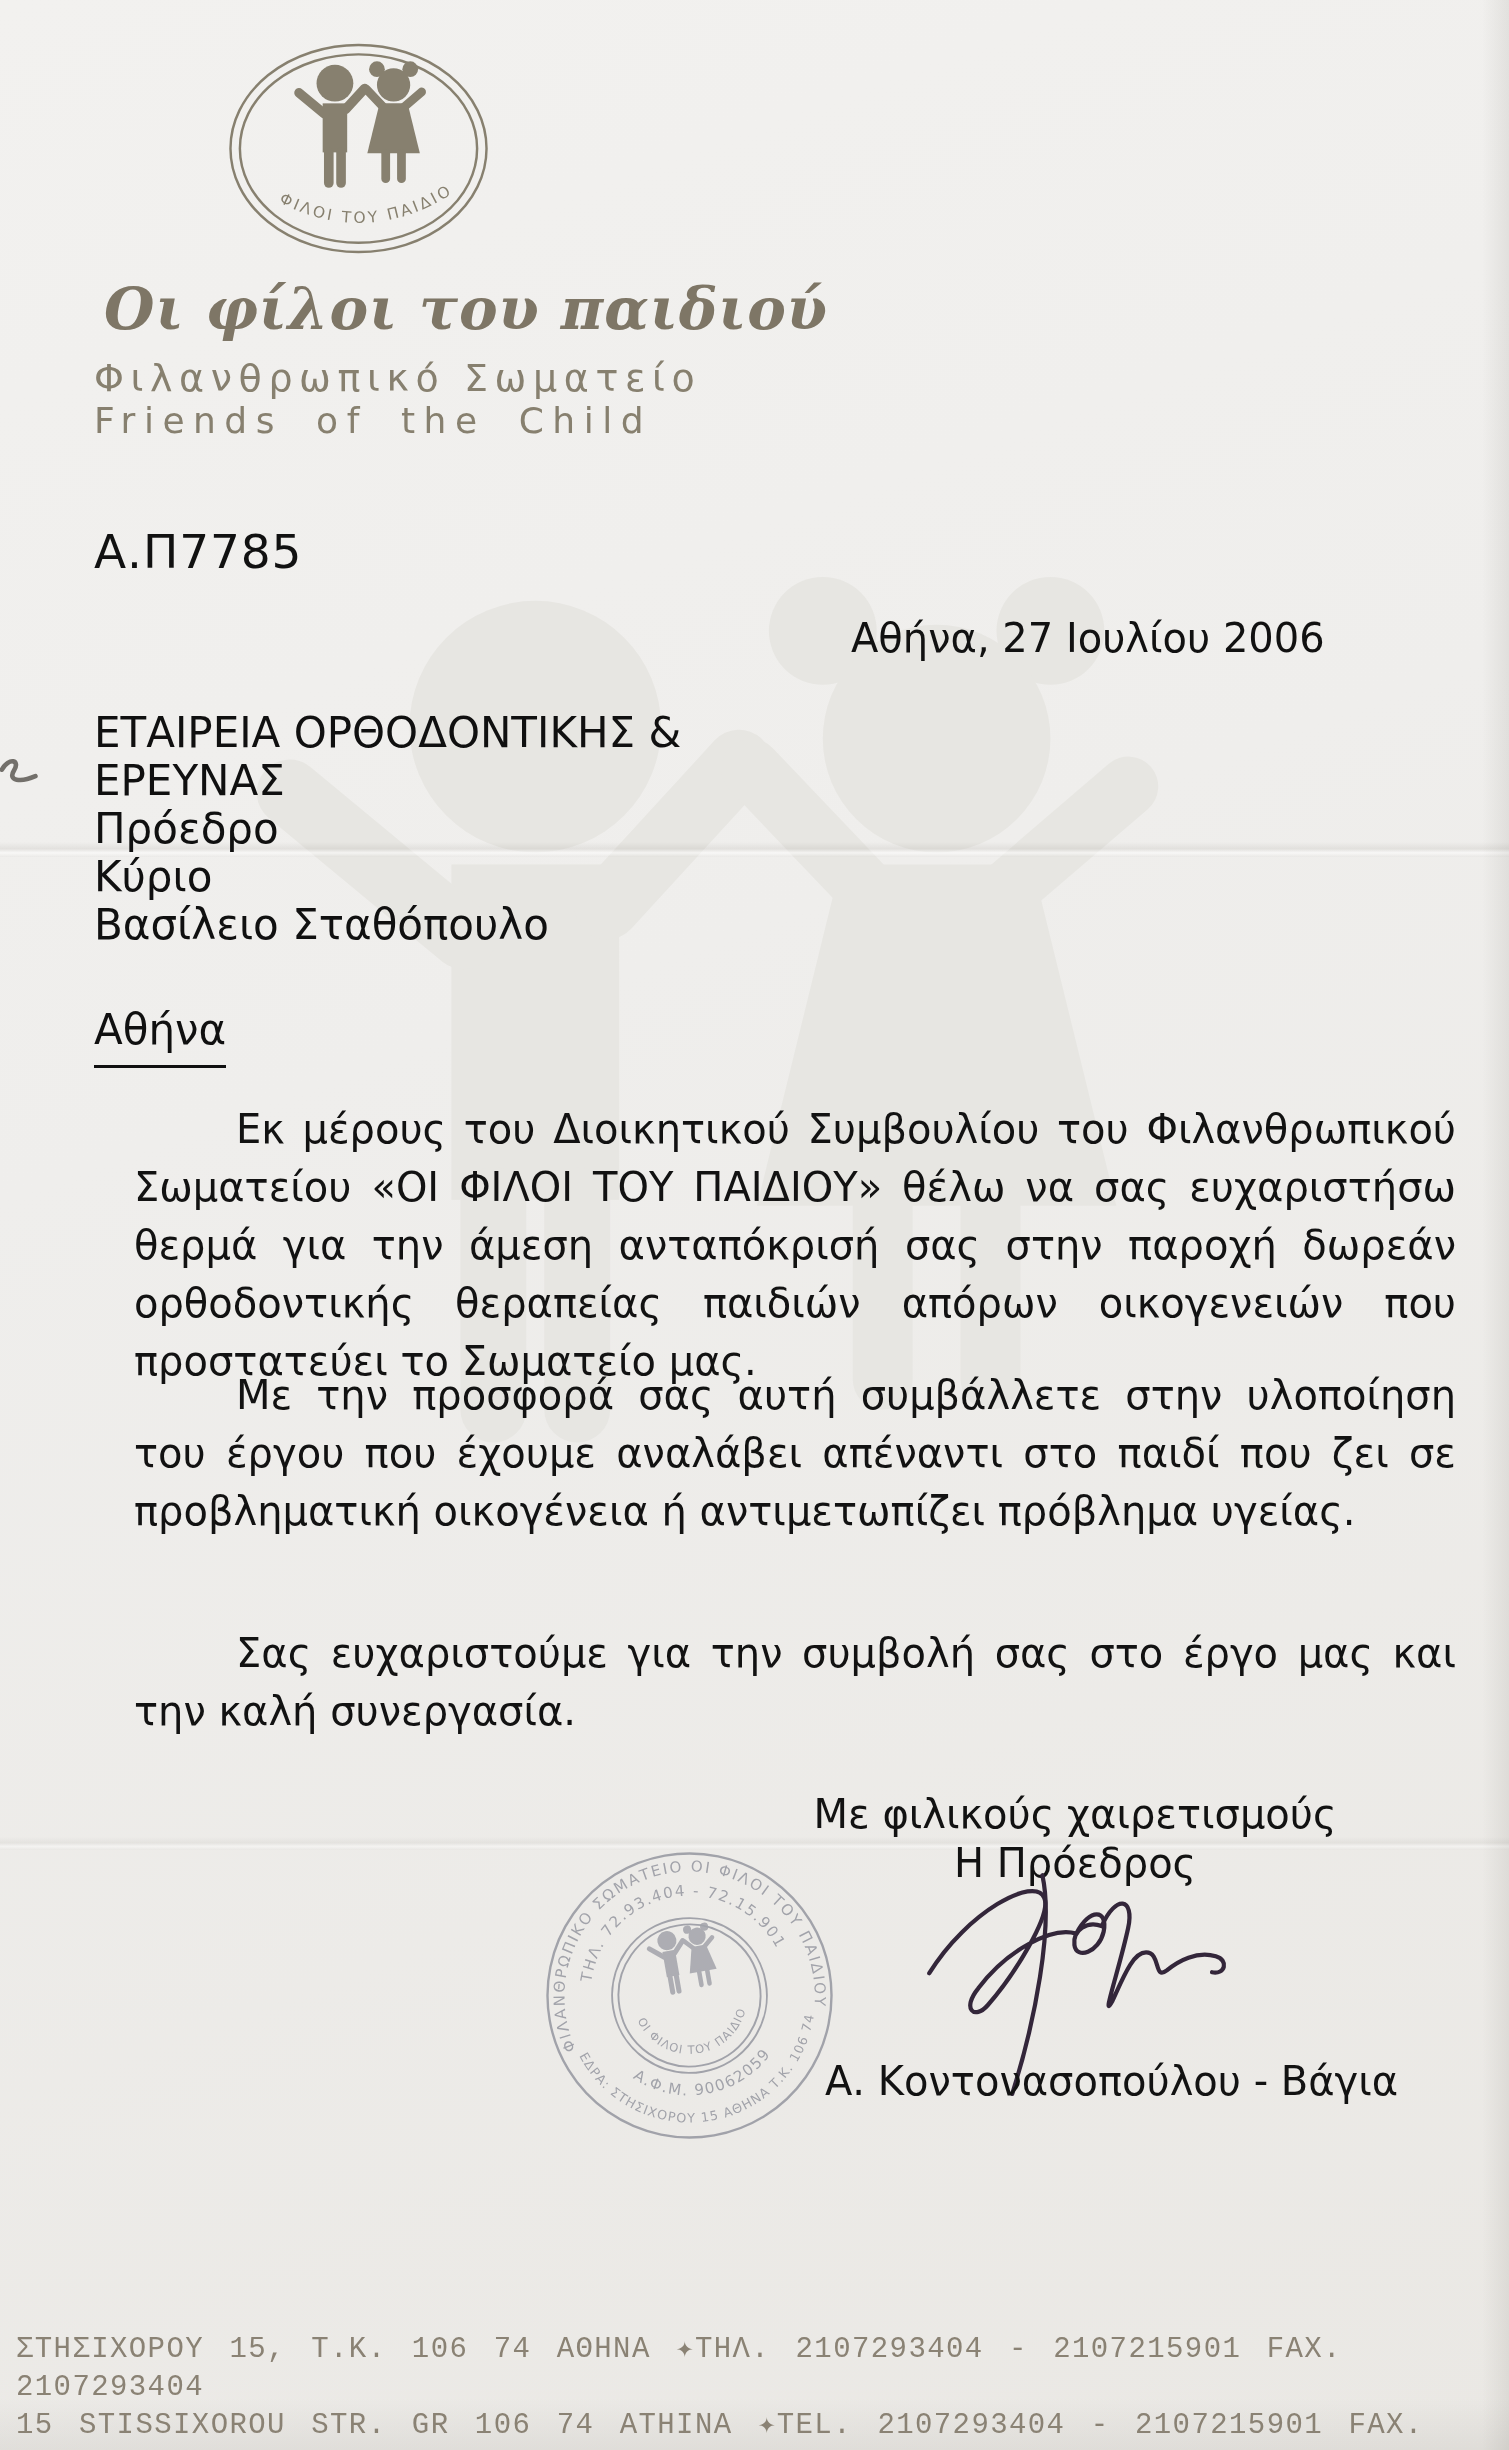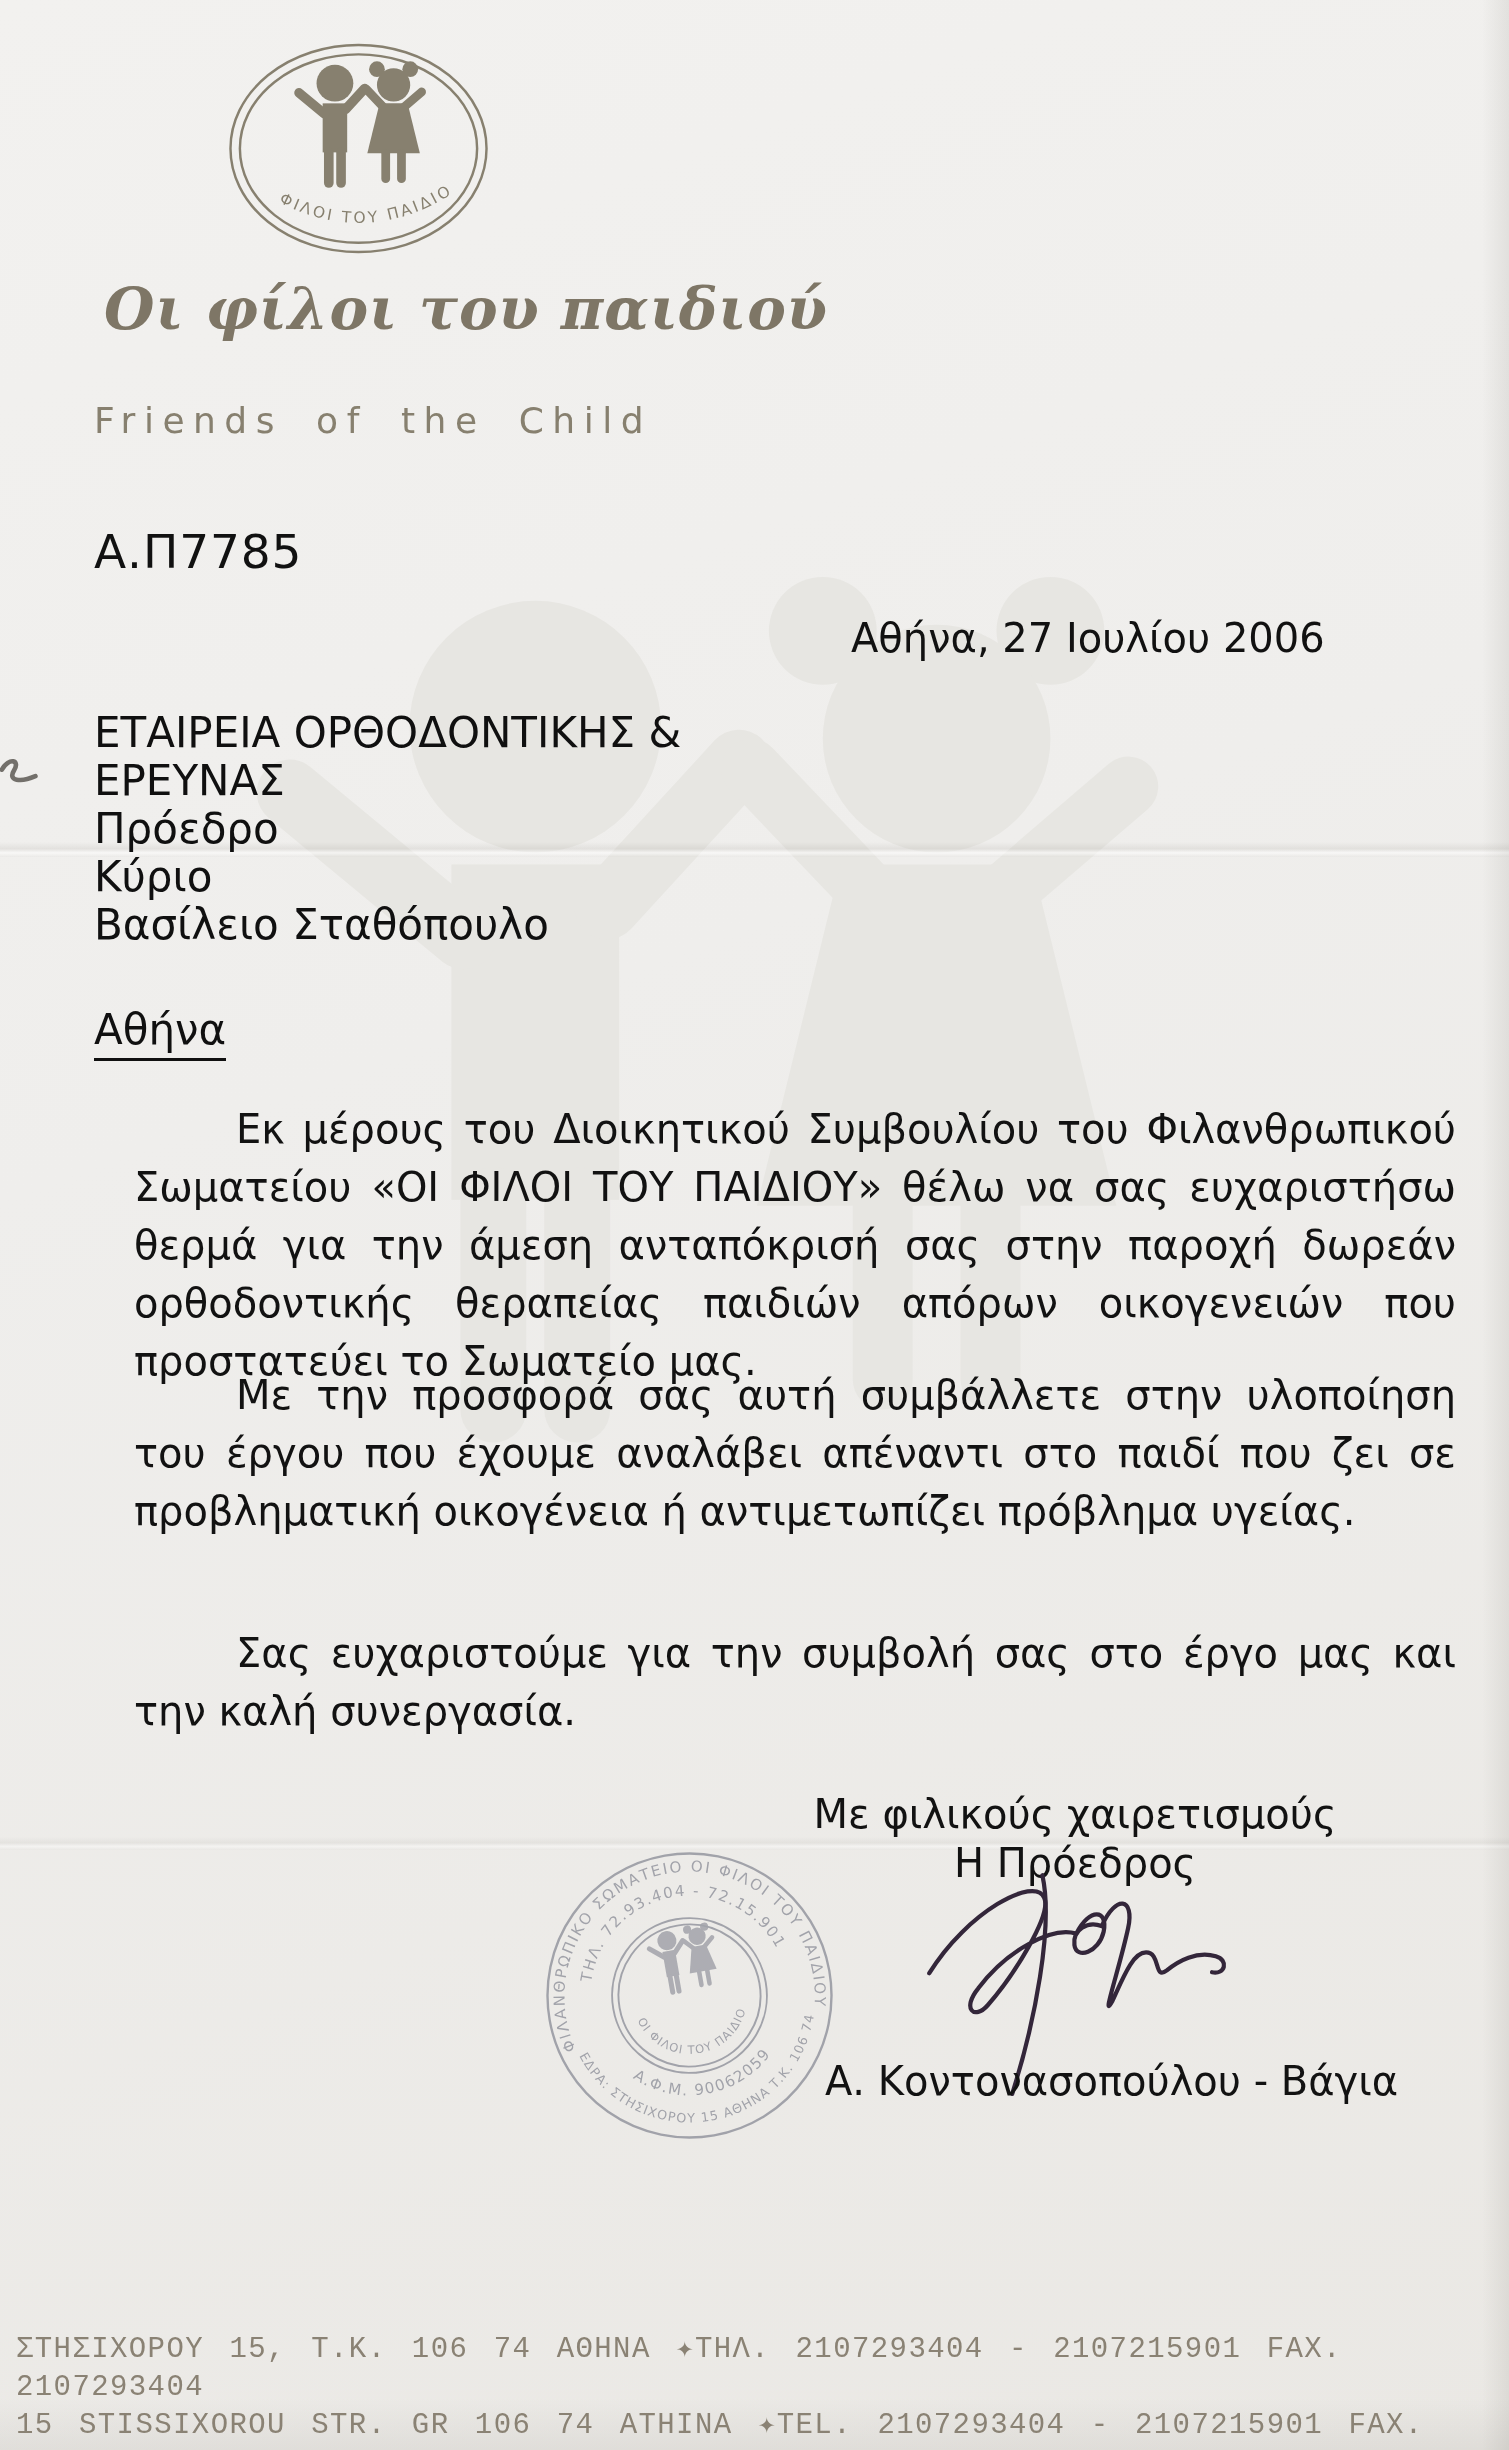--- a/index.html
+++ b/index.html
@@ -27,21 +27,21 @@
     letter-spacing:6.6px;white-space:nowrap;
   }
   .org-english{
     left:94px;top:400px;font-size:36px;color:#87806f;
     letter-spacing:8.5px;word-spacing:13.2px;white-space:nowrap;
   }
   .ref{left:94px;top:524px;font-size:47px;letter-spacing:0.9px;color:#111;text-align:right;}
   .dateline{left:851px;top:615px;font-size:40px;color:#111;white-space:nowrap;}
   .recipient{left:94px;top:709px;font-size:42px;line-height:48px;color:#101010;}
   .city{left:94px;top:1005px;font-size:42px;color:#101010;
-        border-bottom:3.8px solid #101010;padding-bottom:4px;}
+        border-bottom:3.8px solid #101010;padding-bottom:11px;}
   .para{
     left:94px;width:1322px;font-size:40px;line-height:58px;
     text-align:justify;color:#121212;margin-left:40px;
   }
   .p1{top:1100px;text-indent:102px;}
   .p2{top:1366px;text-indent:102px;}
   .p3{top:1624px;text-indent:102px;}
   .closing{left:811px;top:1790px;width:528px;text-align:center;
            font-size:40px;line-height:49px;color:#121212;}
   .signature{left:901px;top:1860px;width:377px;height:250px;}
@@ -109,20 +109,21 @@
     <ellipse cx="145" cy="117" rx="136" ry="110" fill="none" stroke="#87806f" stroke-width="2.6"></ellipse>
     <ellipse cx="145" cy="117" rx="126" ry="100" fill="none" stroke="#87806f" stroke-width="2.6"></ellipse>
     <use href="#kids" transform="translate(53,16) scale(0.93)" style="color:#87806f"></use>
     <path id="logoArc" d="M 50 168 Q 145 224 240 168" fill="none"></path>
     <text font-size="16.5" letter-spacing="3" fill="#87806f" font-family="DejaVu Sans, sans-serif">
       <textPath href="#logoArc" startOffset="50%" text-anchor="middle">ΟΙ ΦΙΛΟΙ ΤΟΥ ΠΑΙΔΙΟΥ</textPath>
     </text>
   </svg>
 
   <div class="abs org-script">Οι φίλοι του παιδιού</div>
+  <div class="abs org-greek">Φιλανθρωπικό Σωματείο</div>
   <div class="abs org-english">Friends of the Child</div>
 
   <div class="abs ref">Α.Π7785</div>
   <div class="abs dateline">Αθήνα, 27 Ιουλίου  2006</div>
 
   <div class="abs recipient">
     <div>ΕΤΑΙΡΕΙΑ ΟΡΘΟΔΟΝΤΙΚΗΣ &amp;</div>
     <div>ΕΡΕΥΝΑΣ</div>
     <div>Πρόεδρο</div>
     <div>Κύριο</div>

